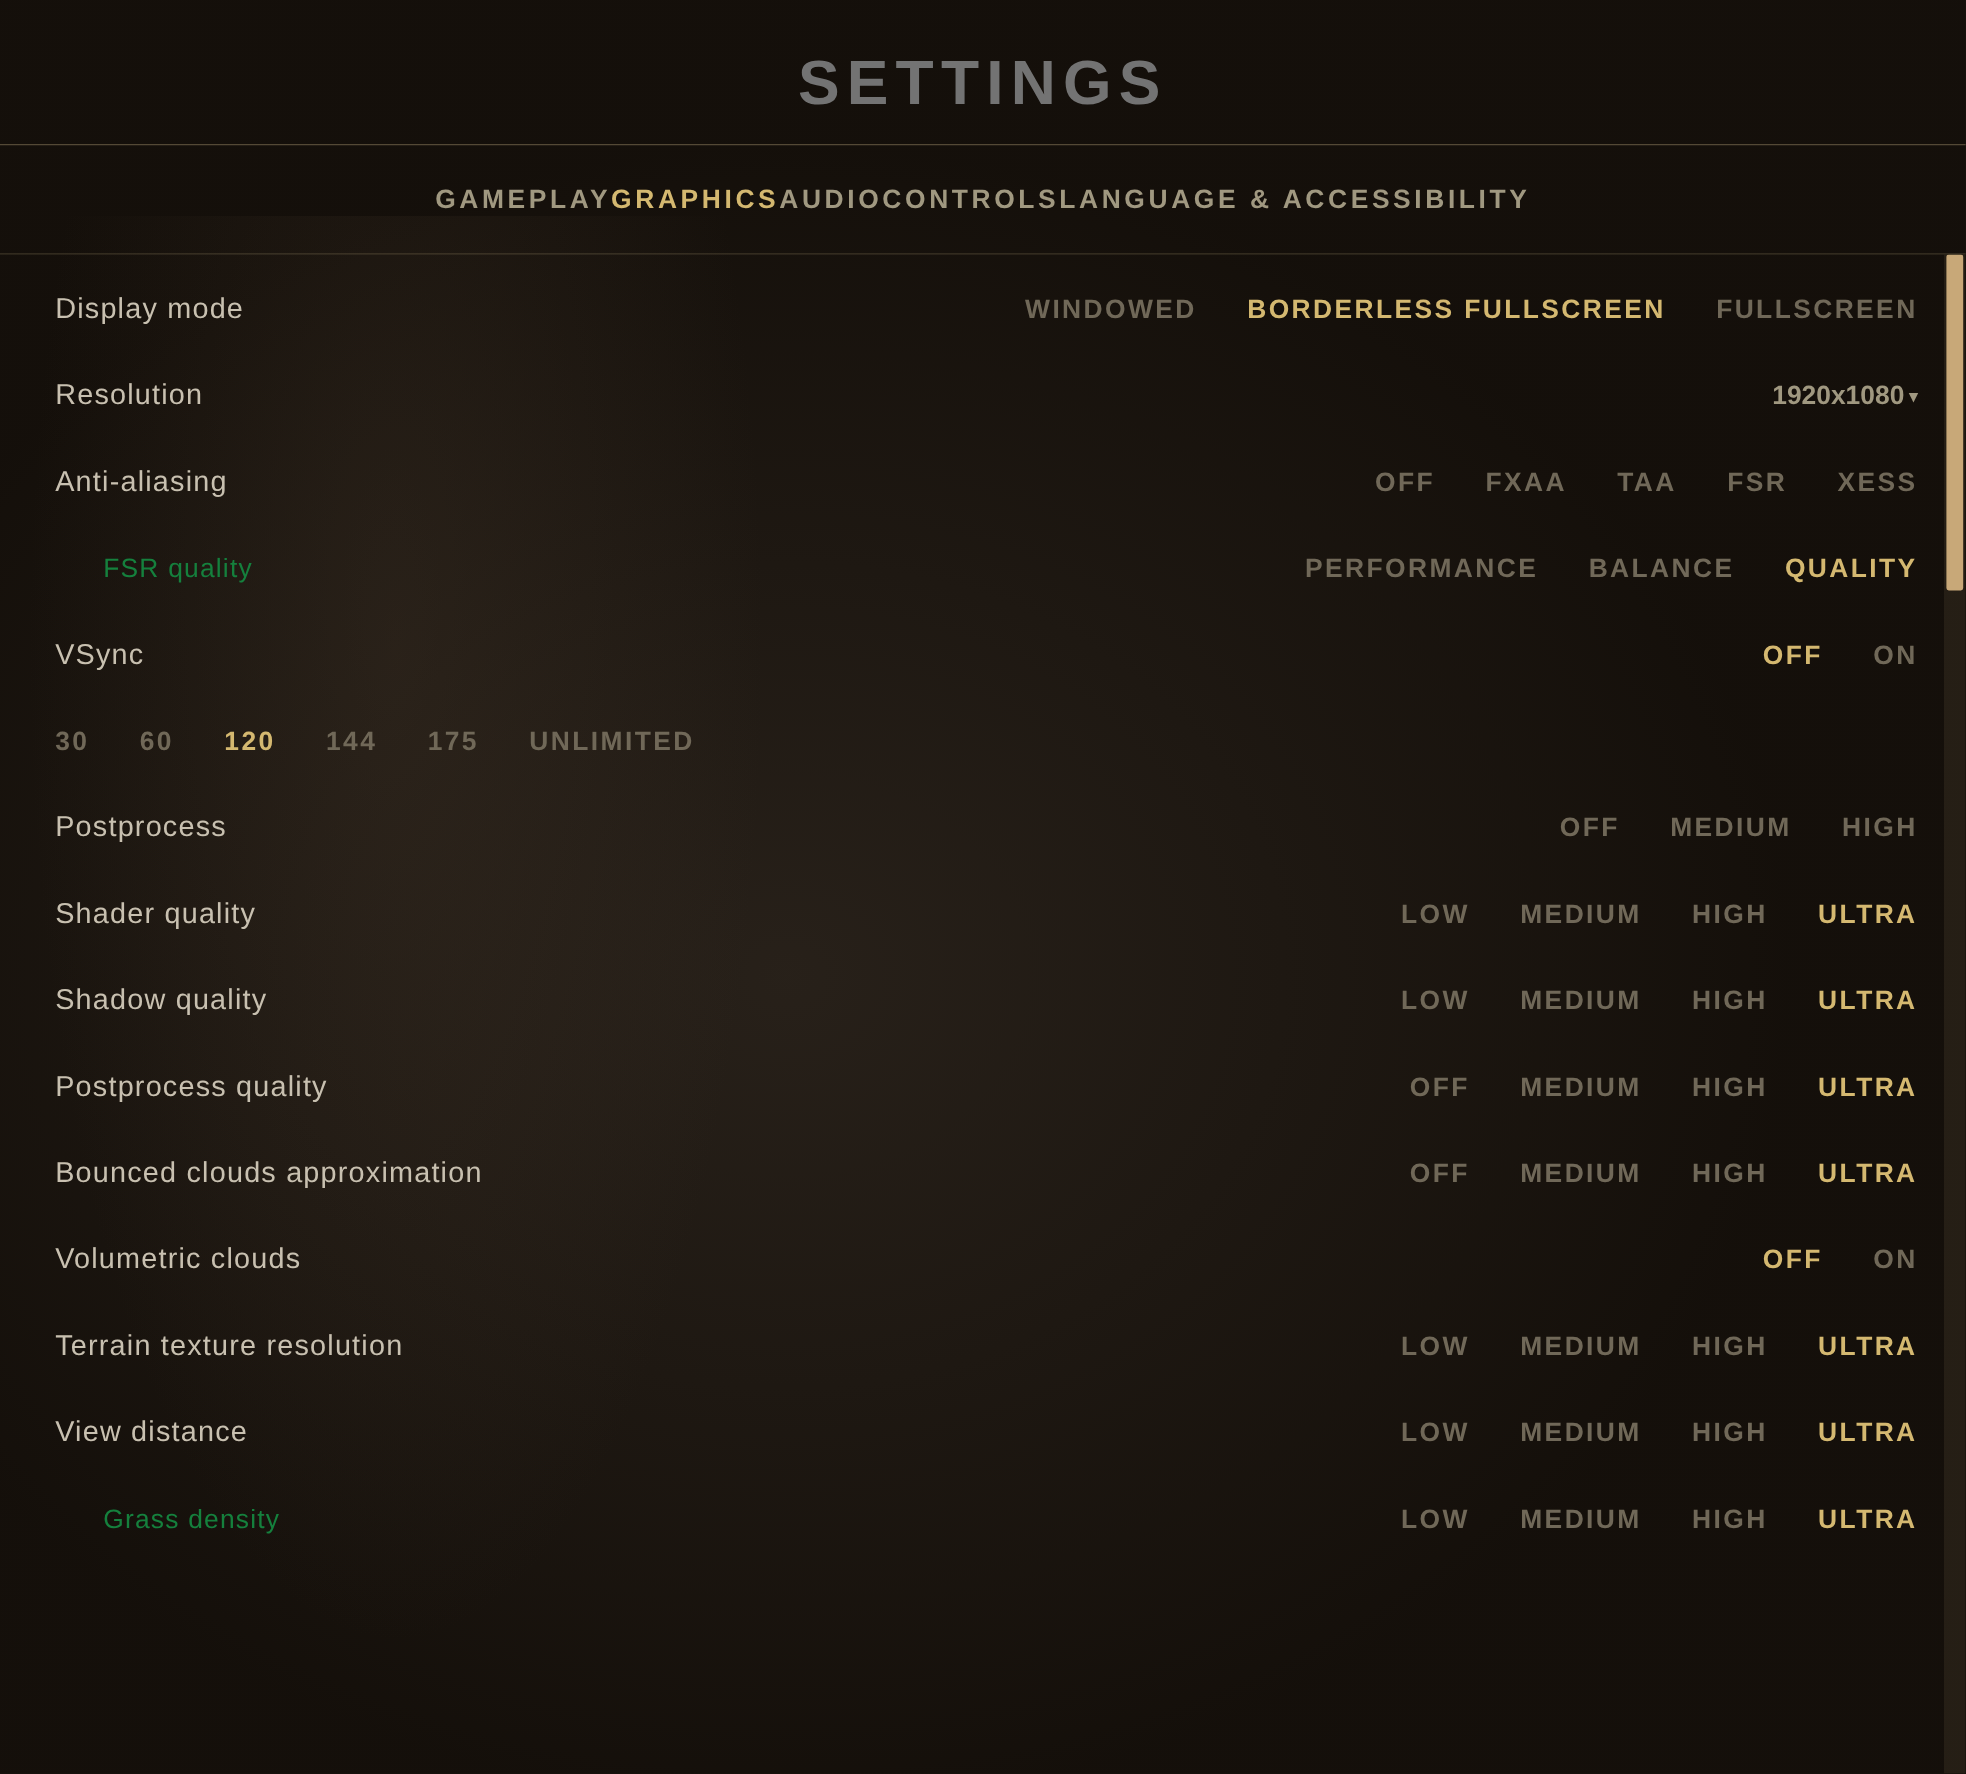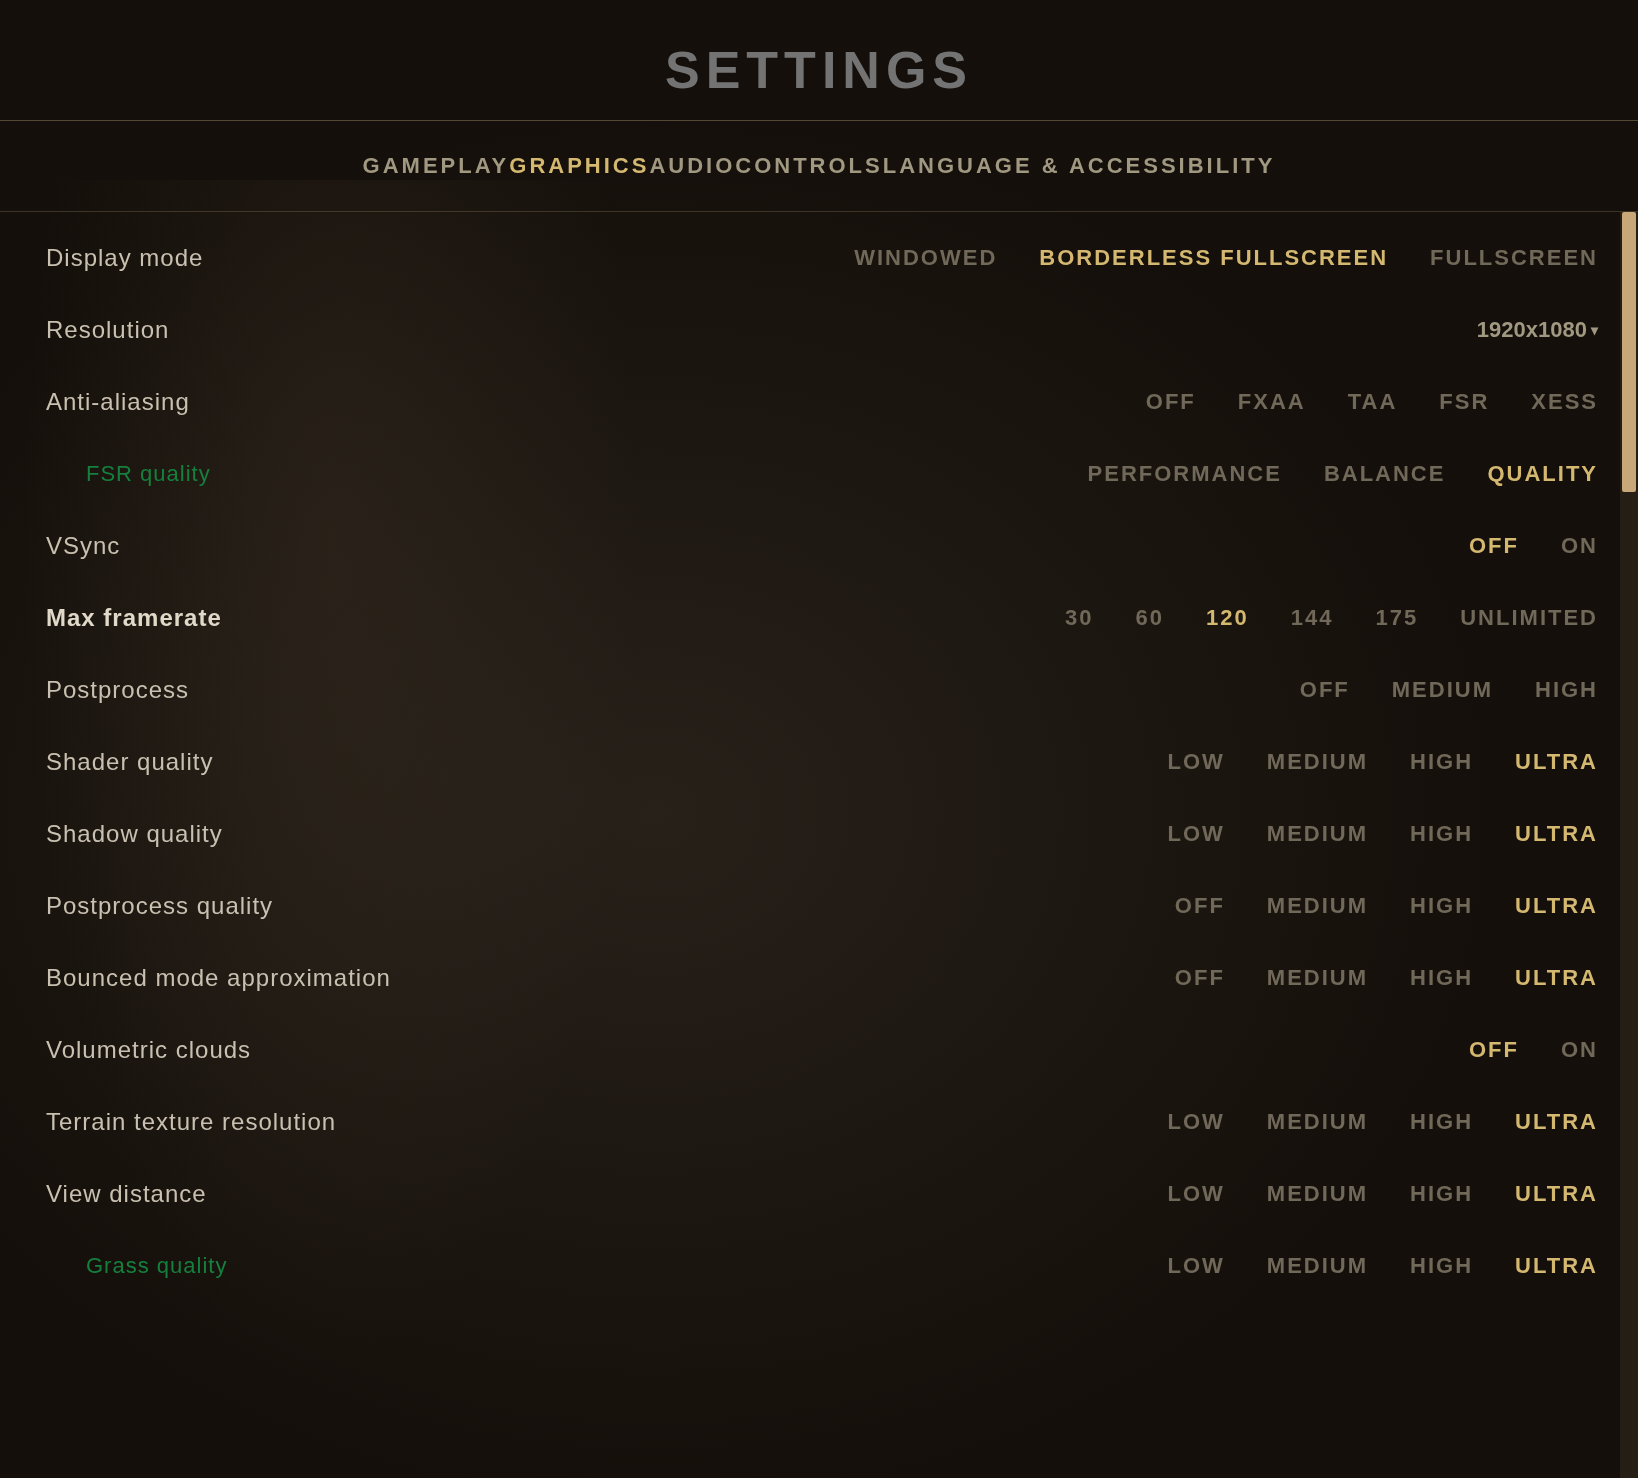--- a/index.html
+++ b/index.html
@@ -235,21 +235,20 @@
 
     <div class="settings-row">
       <span class="setting-label">VSync</span>
       <div class="options-group">
         <span class="option active">OFF</span>
         <span class="option dim">ON</span>
       </div>
     </div>
 
     <div class="settings-row">
-      <span class="setting-label bold">Max framerate</span>
       <div class="options-group">
         <span class="option dim">30</span>
         <span class="option dim">60</span>
         <span class="option active">120</span>
         <span class="option dim">144</span>
         <span class="option dim">175</span>
         <span class="option dim">UNLIMITED</span>
       </div>
     </div>
 
@@ -286,21 +285,21 @@
       <span class="setting-label">Postprocess quality</span>
       <div class="options-group">
         <span class="option dim">OFF</span>
         <span class="option dim">MEDIUM</span>
         <span class="option dim">HIGH</span>
         <span class="option active">ULTRA</span>
       </div>
     </div>
 
     <div class="settings-row">
-      <span class="setting-label">Bounced mode approximation</span>
+      <span class="setting-label">Bounced clouds approximation</span>
       <div class="options-group">
         <span class="option dim">OFF</span>
         <span class="option dim">MEDIUM</span>
         <span class="option dim">HIGH</span>
         <span class="option active">ULTRA</span>
       </div>
     </div>
 
     <div class="settings-row">
       <span class="setting-label">Volumetric clouds</span>
@@ -324,21 +323,21 @@
       <span class="setting-label">View distance</span>
       <div class="options-group">
         <span class="option dim">LOW</span>
         <span class="option dim">MEDIUM</span>
         <span class="option dim">HIGH</span>
         <span class="option active">ULTRA</span>
       </div>
     </div>
 
     <div class="settings-row">
-      <span class="setting-label indented">Grass quality</span>
+      <span class="setting-label indented">Grass density</span>
       <div class="options-group">
         <span class="option dim">LOW</span>
         <span class="option dim">MEDIUM</span>
         <span class="option dim">HIGH</span>
         <span class="option active">ULTRA</span>
       </div>
     </div>
 
     <div class="scrollbar">
       <div class="scrollbar-thumb"></div>

